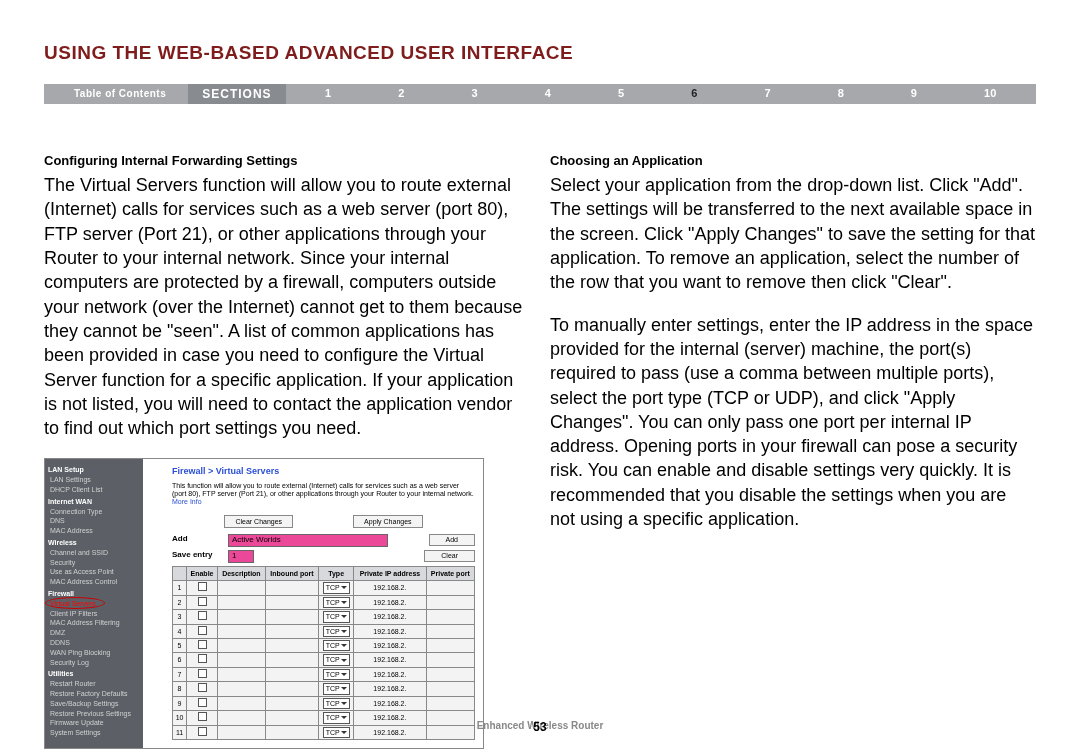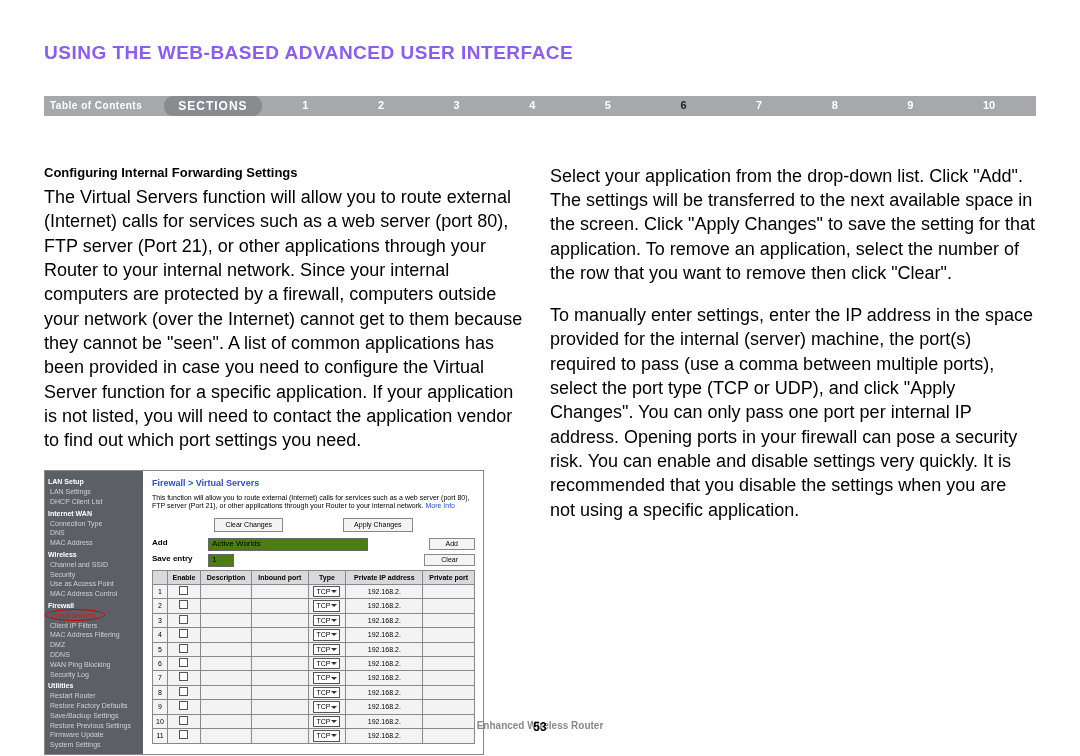--- a/index.html
+++ b/index.html
@@ -12,49 +12,49 @@
     font-size: 13px;
     line-height: 1.35;
     padding: 40px 44px 20px 44px;
     position: relative;
   }
   h1.page-title {
     font-family: Arial, Helvetica, sans-serif;
     font-size: 19px;
     font-weight: bold;
     letter-spacing: 0.5px;
-    color: #8b5cf6;
-    margin-bottom: 30px;
+    color: #7f1d1d;
+    margin-bottom: 18px;
   }
   .nav-bar {
     background: #a6a8ab;
     height: 20px;
     display: flex;
     align-items: center;
     color: #fff;
     font-size: 11px;
     font-weight: bold;
     padding: 0 6px;
     position: relative;
   }
   .nav-toc {
     font-size: 10px;
     letter-spacing: 0.5px;
     margin-right: 22px;
+    margin-left: 24px;
   }
   .nav-sections {
     background: #888c91;
     height: 20px;
     display: inline-flex;
     align-items: center;
     padding: 0 14px;
     margin-right: 6px;
     font-size: 12px;
     letter-spacing: 1px;
-    border-radius: 9px;
   }
   .nav-numbers {
     display: flex;
     flex: 1;
     justify-content: space-around;
     font-size: 11px;
   }
   .nav-numbers span { cursor: pointer; }
   .nav-numbers .active { color: #222; }
   .content {
@@ -92,35 +92,36 @@
     position: absolute;
     width: 60px;
     height: 12px;
     left: -3px;
     top: -2px;
   }
   .ss-main {
     flex: 1;
     background: #fff;
     padding: 6px 8px 8px 9px;
+    margin-left: 20px;
   }
   .ss-title { color: #2a4fd6; font-weight: bold; font-size: 9px; margin-bottom: 4px; }
   .ss-desc { font-size: 7px; margin-bottom: 8px; line-height: 1.2; }
   .ss-desc .more { color: #2a4fd6; }
   .ss-btns {
     display: flex; gap: 60px; justify-content: center; margin-bottom: 6px;
   }
   .ss-btn {
     font-size: 7px; border: 1px solid #888; background: #f4f4f4;
     padding: 1px 10px; display: inline-block;
   }
   .ss-row { display: flex; align-items: flex-start; gap: 6px; margin-bottom: 3px; }
   .ss-label { font-size: 8px; font-weight: bold; width: 50px; }
   .ss-select {
-    font-size: 8px; border: 1px solid #666; background: #4d7c0f;
+    font-size: 8px; border: 1px solid #666; background: #ec4899;
     height: 13px; padding: 0 3px;
   }
   .ss-select.wide { width: 160px; }
   .ss-select.small { width: 26px; }
   .ss-mini-btn {
     font-size: 7px; border: 1px solid #888; background: #f4f4f4;
     padding: 0 16px; height: 12px; display: inline-flex; align-items: center;
   }
   table.ss-table {
     border-collapse: collapse;
@@ -365,20 +366,21 @@
                 <td class="ip-cell">192.168.2.</td>
                 <td></td>
               </tr>
             </tbody>
         </table>
       </div>
     </div>
   </div>
 
   <div class="col">
+    <h2 class="sub">Choosing an Application</h2>
     <p class="body">Select your application from the drop-down list. Click "Add". The settings will be transferred to the next available space in the screen. Click "Apply Changes" to save the setting for that application. To remove an application, select the number of the row that you want to remove then click "Clear".</p>
     <p class="body">To manually enter settings, enter the IP address in the space provided for the internal (server) machine, the port(s) required to pass (use a comma between multiple ports), select the port type (TCP or UDP), and click "Apply Changes". You can only pass one port per internal IP address. Opening ports in your firewall can pose a security risk. You can enable and disable settings very quickly. It is recommended that you disable the settings when you are not using a specific application.</p>
   </div>
 </div>
 
 <div class="footer">
   <span>Enhanced Wireless Router</span>
   <span class="pg">53</span>
 </div>
 

